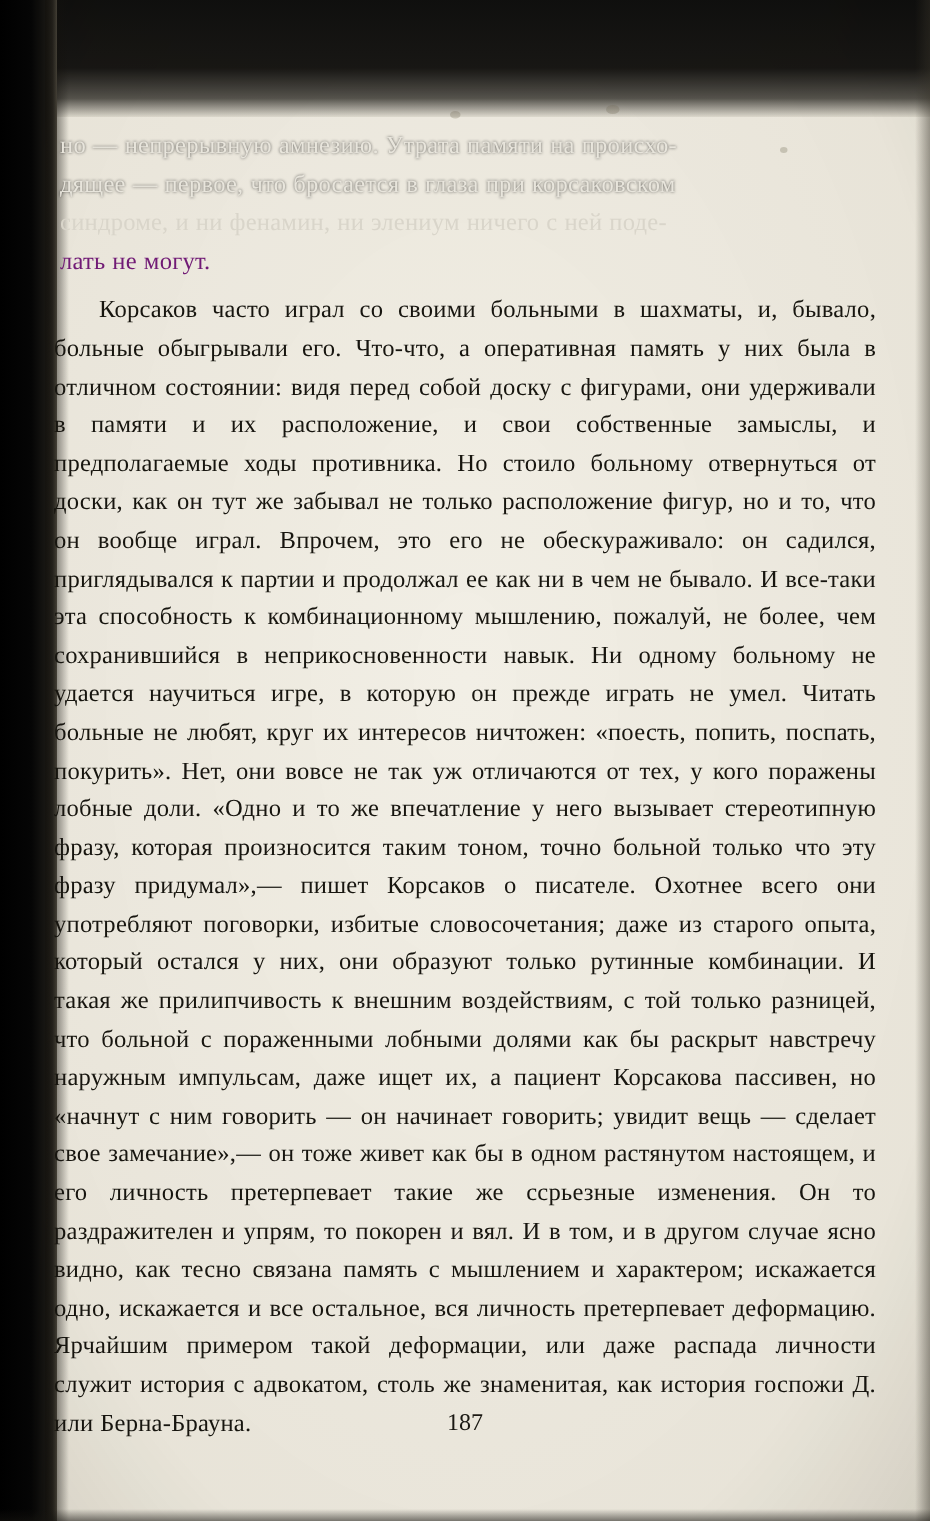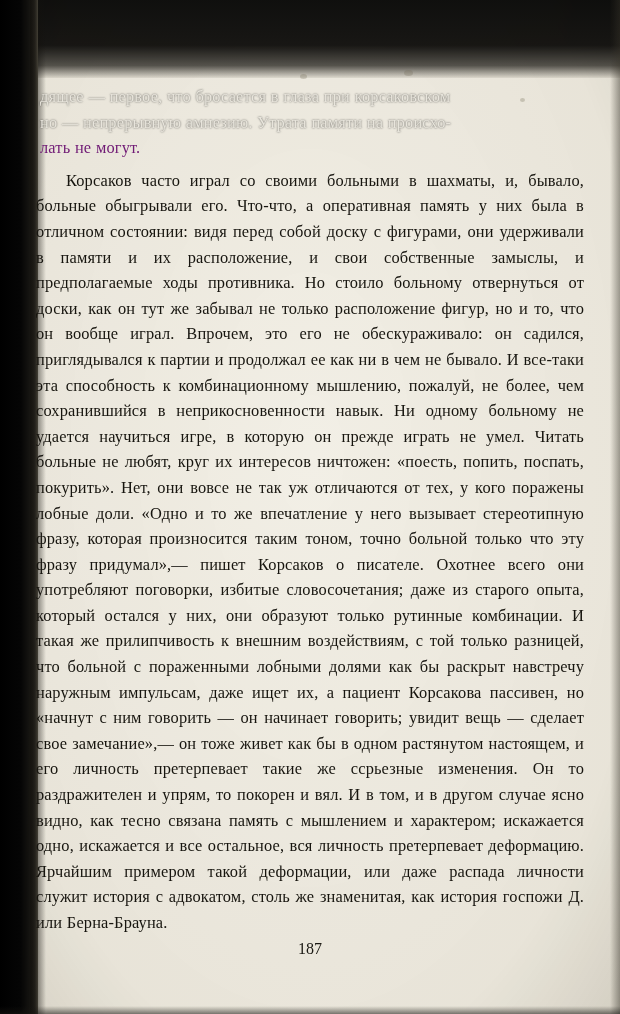--- a/index.html
+++ b/index.html
@@ -142,22 +142,23 @@
   <div class="right-edge"></div>
   <div class="bottom-band"></div>
 
   <div class="blot" style="left:300px;top:74px;width:7px;height:5px;"></div>
   <div class="blot" style="left:404px;top:70px;width:9px;height:6px;"></div>
   <div class="blot" style="left:520px;top:98px;width:5px;height:4px;"></div>
 
   <div class="text-block">
 
     <div class="para first overlap">
+      <span class="ln light-line">но — непрерывную амнезию. Утрата памяти на происхо-</span>
       <span class="ln light-line">дящее — первое, что бросается в глаза при корсаковском</span>
-      <span class="ln light-line">но — непрерывную амнезию. Утрата памяти на происхо-</span>
+      <span class="ln mixed-line">синдроме, и ни фенамин, ни элениум ничего с ней поде-</span>
       <span class="ln dark-line">лать не могут.</span>
     </div>
 
     <p class="para indent">Корсаков часто играл со своими больными в шахматы, и, бывало, больные обыгрывали его. Что-что, а оперативная память у них была в отличном состоянии: видя перед собой доску с фигурами, они удерживали в памяти и их расположение, и свои собственные замыслы, и предполагаемые ходы противника. Но стоило больному отвернуться от доски, как он тут же забывал не только расположение фигур, но и то, что он вообще играл. Впрочем, это его не обескураживало: он садился, приглядывался к партии и продолжал ее как ни в чем не бывало. И все-таки эта способность к комбинационному мышлению, пожалуй, не более, чем сохранившийся в неприкосновенности навык. Ни одному больному не удается научиться игре, в которую он прежде играть не умел. Читать больные не любят, круг их интересов ничтожен: «поесть, попить, поспать, покурить». Нет, они вовсе не так уж отличаются от тех, у кого поражены лобные доли. «Одно и то же впечатление у него вызывает стереотипную фразу, которая произносится таким тоном, точно больной только что эту фразу придумал»,— пишет Корсаков о писателе. Охотнее всего они употребляют поговорки, избитые словосочетания; даже из старого опыта, который остался у них, они образуют только рутинные комбинации. И такая же прилипчивость к внешним воздействиям, с той только разницей, что больной с пораженными лобными долями как бы раскрыт навстречу наружным импульсам, даже ищет их, а пациент Корсакова пассивен, но «начнут с ним говорить — он начинает говорить; увидит вещь — сделает свое замечание»,— он тоже живет как бы в одном растянутом настоящем, и его личность претерпевает такие же ссрьезные изменения. Он то раздражителен и упрям, то покорен и вял. И в том, и в другом случае ясно видно, как тесно связана память с мышлением и характером; искажается одно, искажается и все остальное, вся личность претерпевает деформацию. Ярчайшим примером такой деформации, или даже распада личности служит история с адвокатом, столь же знаменитая, как история госпожи Д. или Берна-Брауна.</p>
 
   </div>
 
   <div class="folio">187</div>
 
 </div>

